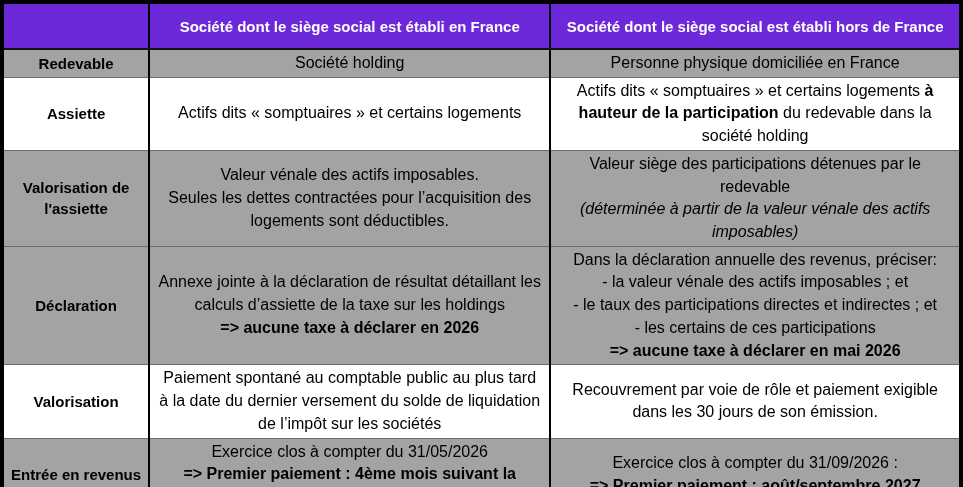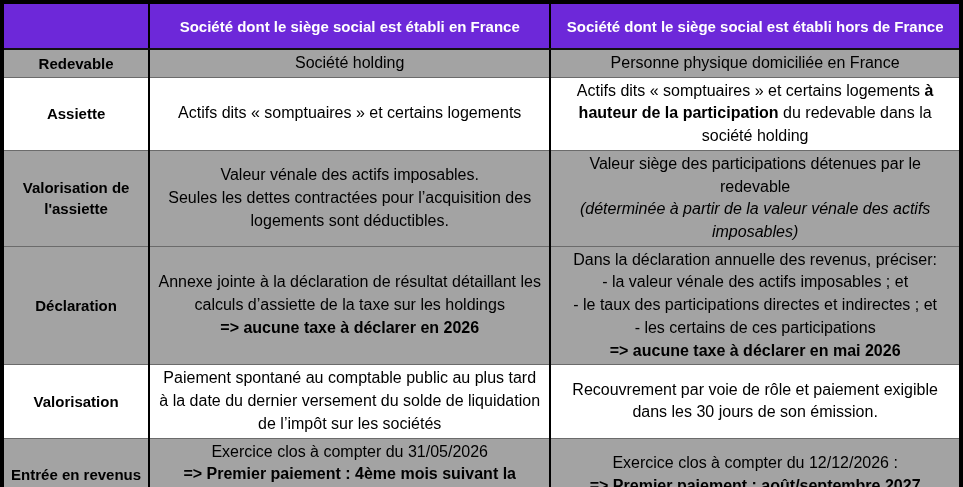--- a/index.html
+++ b/index.html
@@ -128,19 +128,19 @@
             <span class="line"><span>Recouvrement par voie de rôle et paiement exigible dans les 30 jours de son émission.</span></span>
           </td>
         </tr>
         <tr class="shaded" style="height: 59px;">
           <td class="label-cell col-label">Entrée en revenus</td>
           <td class="col-fr">
             <span class="line"><span>Exercice clos à compter du 31/05/2026</span></span>
             <span class="line"><span class="run-b">=&gt; Premier paiement : 4ème mois suivant la clôture de l'exercie 2026 (soit en 2027)</span></span>
           </td>
           <td class="col-hfr">
-            <span class="line"><span>Exercice clos à compter du 12/12/2026 :</span></span>
+            <span class="line"><span>Exercice clos à compter du 31/09/2026 :</span></span>
             <span class="line"><span class="run-b">=&gt; Premier paiement : août/septembre 2027</span></span>
           </td>
         </tr>
       </tbody>
   </table>
 </div>
 
 </body></html>

